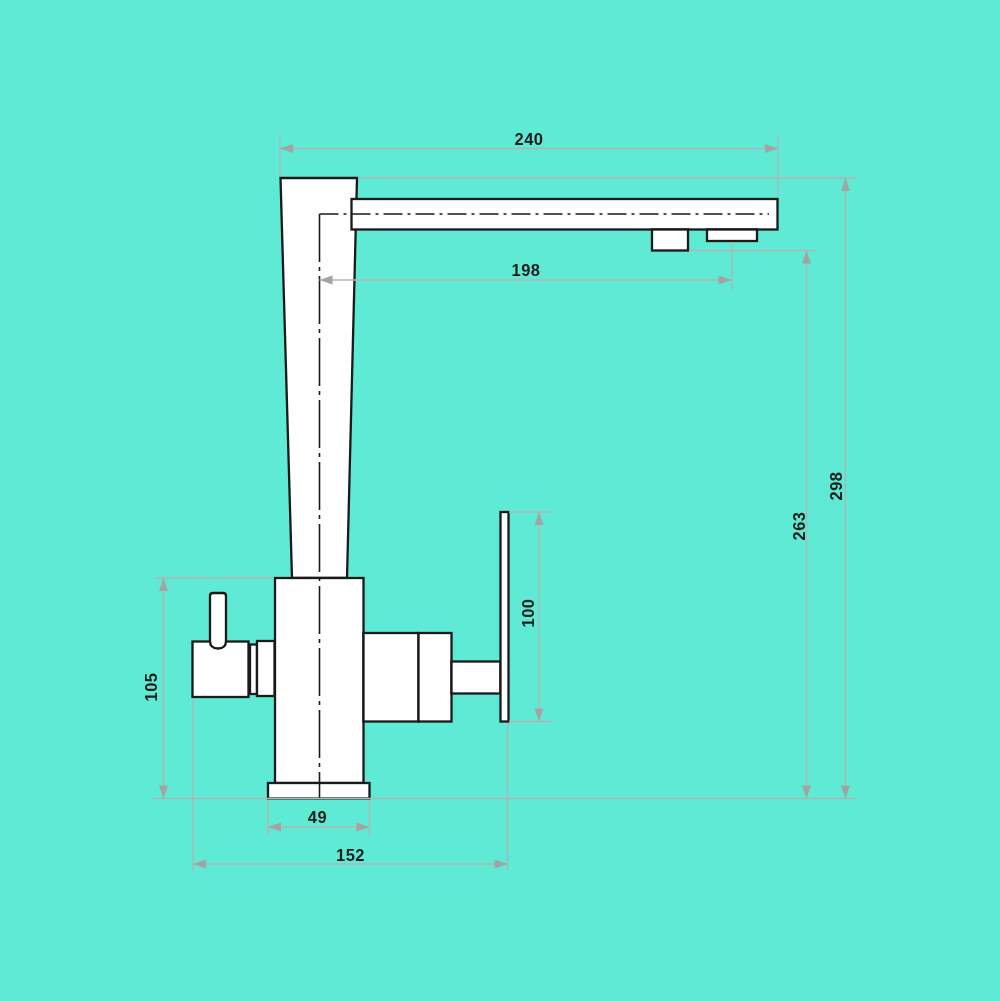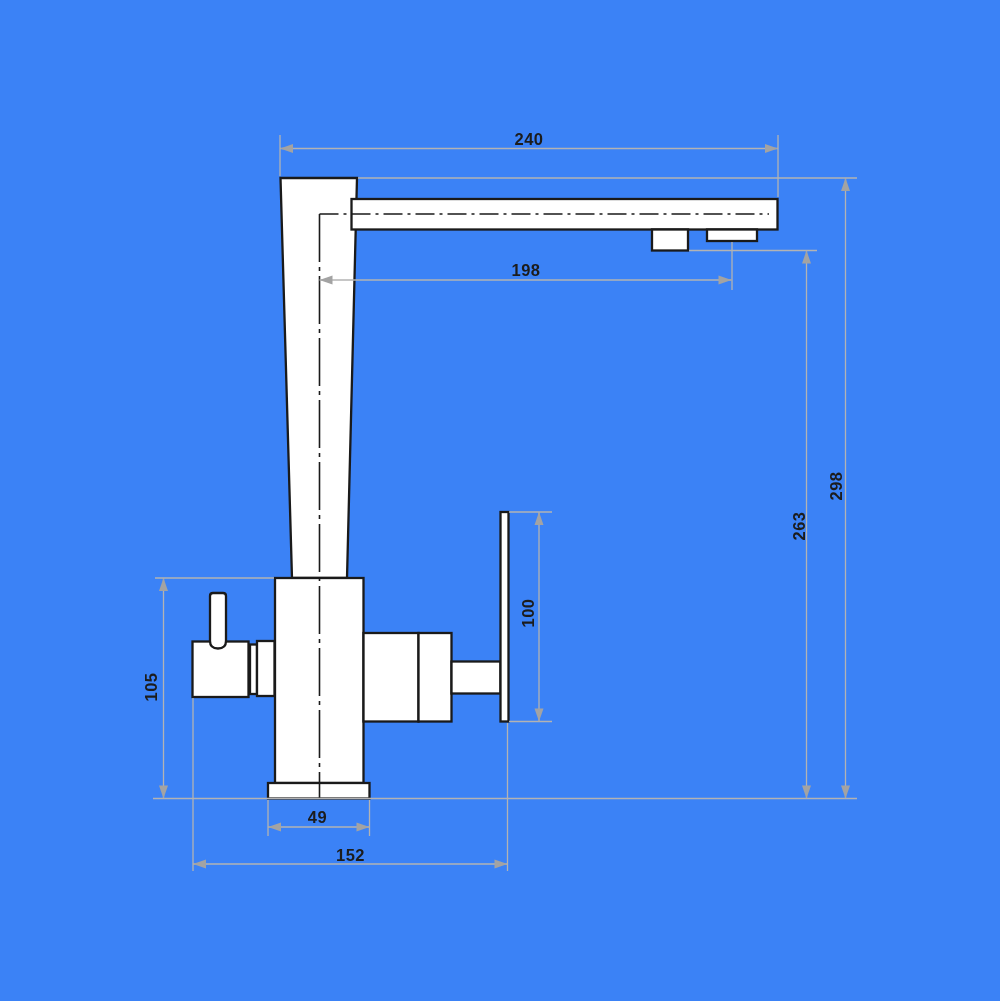--- a/index.html
+++ b/index.html
@@ -1,18 +1,18 @@
 <!DOCTYPE html>
 <html><head>
 <meta charset="utf-8">
 <style>
   html, body { margin: 0; padding: 0; background: #ffffff; }
   .page {
     width: 1000px; height: 1001px; position: relative;
-    background: #3b82f6; overflow: hidden;
+    background: #5eead4; overflow: hidden;
     font-family: "Liberation Sans", sans-serif;
   }
   svg text {
     font-family: "Liberation Sans", "DejaVu Sans", sans-serif;
     font-weight: bold;
     font-size: 16.5px;
     letter-spacing: 0.5px;
   }
 </style>
 </head>

